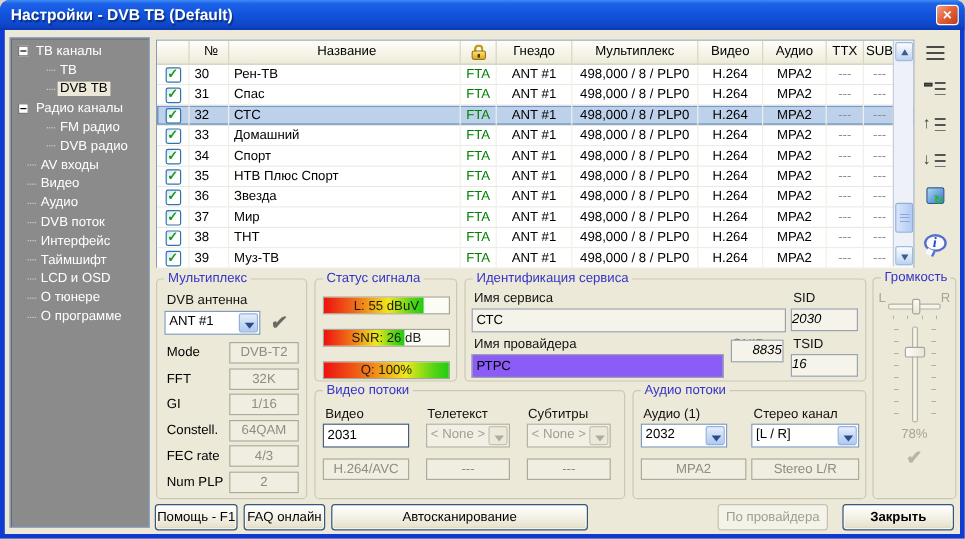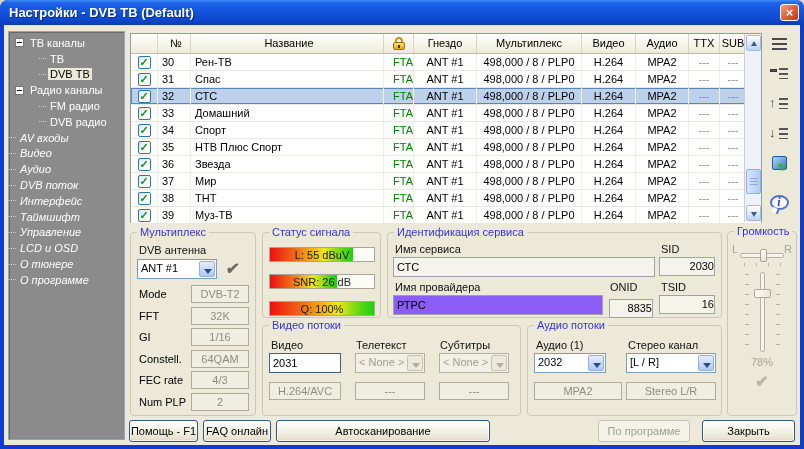--- a/index.html
+++ b/index.html
@@ -11,38 +11,38 @@
   .close-btn{position:absolute;right:5px;top:4px;width:19px;height:17px;border:1px solid #fff;border-radius:3px;
     background:linear-gradient(135deg,#f2a186 0%,#e2653c 45%,#c03a14 100%);color:#fff;font-weight:bold;font-size:13px;line-height:15px;text-align:center;cursor:pointer;}
   .client{position:absolute;left:4px;top:25px;width:796px;height:420px;background:#ece9d8;}
 
   
   .sidebar{position:absolute;left:8px;top:31px;width:117px;height:409px;background:#8b8b8b;border:1px solid #8fa5c5;box-shadow:inset 1px 1px 0 rgba(0,0,0,.25);}
   .tree{padding-top:3px;}
   .tree-row{display:flex;align-items:center;height:15.8px;color:#fff;white-space:nowrap;cursor:default;}
   .tree-row.parent{padding-left:6px;gap:4px;}
   .tree-row.child{padding-left:30px;}
-  .tree-row.item{font-style:italic;}
+  .tree-row.item{padding-left:14px;}
   .expand-box{position:relative;width:9px;height:9px;background:#fff;border:1px solid #777;flex:0 0 9px;}
   .expand-box::after{content:"";position:absolute;left:1px;top:3px;width:5px;height:1px;background:#000;}
   .tree-stub{width:7px;border-top:1px dotted #cfcfcf;margin-right:2px;flex:0 0 7px;}
   .tree-label{padding:0 2px;}
   .tree-row.selected .tree-label{background:#ece9d8;color:#000;}
 
   
   .table{position:absolute;left:130px;top:33px;width:632px;height:190px;background:#fff;border:1px solid #8d9cb3;}
   .thead{display:flex;height:20px;background:linear-gradient(180deg,#fefefa,#f3f1e2 70%,#ecead8);border-bottom:1px solid #c2bfa8;}
   .th{border-right:1px solid #d9d5bf;text-align:center;line-height:19px;overflow:hidden;}
   .t-row{display:flex;height:17px;border-bottom:1px solid #e9e8e0;background:#fff;cursor:default;}
   .t-row.selected{background:#bdd1ea;box-shadow:inset 0 0 0 1px #5b87b8;}
   .td{border-right:1px solid #f0efe7;line-height:16px;overflow:hidden;white-space:nowrap;}
   .c-check{width:27px;display:flex;align-items:center;justify-content:center;}
   .c-num{width:33px;padding-left:4px;}
   .c-name{width:193px;padding-left:4px;}
-  .c-fta{width:30px;text-align:right;color:#008000;}
+  .c-fta{width:30px;text-align:center;color:#008000;}
   .c-socket{width:63px;text-align:center;}
   .c-mux{width:105px;text-align:center;}
   .c-video{width:54px;text-align:center;}
   .c-audio{width:53px;text-align:center;}
   .c-ttx{width:31px;text-align:center;}
   .c-sub{width:26px;text-align:center;border-right:none;}
   .dash{color:#8f8f8f;}
   .cbx{width:13px;height:13px;border:1px solid #3173ad;border-radius:2px;background:linear-gradient(135deg,#d4e4f0,#ffffff 55%);
     color:#17991c;font-weight:bold;font-size:11px;line-height:11px;text-align:center;}
   .lock{position:relative;width:12px;height:13px;margin:3px auto 0;}
@@ -74,21 +74,21 @@
   .ic-info{position:relative;width:19px;height:15px;border:2px solid #5470c8;border-radius:50%;background:#fafaff;}
   .ic-info::before{content:"i";position:absolute;left:0;right:0;top:-2px;text-align:center;font-family:"Liberation Serif",serif;font-style:italic;font-weight:bold;font-size:12px;color:#2749c8;}
   .ic-info::after{content:"";position:absolute;left:0px;bottom:-5px;width:5px;height:5px;background:#fafaff;border-right:2px solid #5470c8;transform:rotate(25deg);}
 
   
   .gbox{position:absolute;border:1px solid #cbc8b8;border-radius:4px;}
   .gbox>.gtitle{position:absolute;top:-7px;left:6px;background:#ece9d8;padding:0 3px;color:#3434c8;line-height:12px;}
   .lab{position:absolute;color:#111;}
   .ro-box{position:absolute;height:18px;border:1px solid #aeab9b;background:#f0eee1;color:#8e8c80;text-align:center;line-height:16px;}
   .ed-box{position:absolute;height:19px;border:1px solid #9aa3ae;background:#f6f4ea;line-height:17px;padding-left:4px;}
-  .ed-box.center{text-align:right;padding-left:0;}
+  .ed-box.center{text-align:left;padding-left:0;font-style:italic;}
   .combo{position:absolute;height:20px;border:1px solid #7f9db9;background:#fff;}
   .combo .ct{position:absolute;left:3px;top:2px;right:18px;overflow:hidden;white-space:nowrap;}
   .combo .cbtn{position:absolute;right:1px;top:1px;bottom:1px;width:16px;border:1px solid #95aede;border-radius:2px;
     background:linear-gradient(180deg,#e6eefc,#c6d9f6 55%,#b0caf2);}
   .combo .cbtn::after{content:"";position:absolute;left:4px;top:7px;border-left:4px solid transparent;border-right:4px solid transparent;border-top:5px solid #2c4a8c;}
   .combo.disabled{border-color:#b5b2a2;background:#f2f0e5;color:#a09e92;}
   .combo.disabled .cbtn{border-color:#c5c2b2;background:#ece9da;}
   .combo.disabled .cbtn::after{border-top-color:#b0aca0;}
   .checkmark{position:absolute;font-size:16px;font-weight:bold;color:#6a6a60;transform:skewX(-8deg);}
   .checkmark.dim{color:#b8b5a6;}
@@ -176,24 +176,20 @@
         <div class="tree-row item">
           <span class="tree-stub"></span>
           <span class="tree-label">Интерфейс</span>
         </div>
         <div class="tree-row item">
           <span class="tree-stub"></span>
           <span class="tree-label">Таймшифт</span>
         </div>
         <div class="tree-row item">
           <span class="tree-stub"></span>
-          <span class="tree-label">Управление</span>
-        </div>
-        <div class="tree-row item">
-          <span class="tree-stub"></span>
           <span class="tree-label">LCD и OSD</span>
         </div>
         <div class="tree-row item">
           <span class="tree-stub"></span>
           <span class="tree-label">О тюнере</span>
         </div>
         <div class="tree-row item">
           <span class="tree-stub"></span>
           <span class="tree-label">О программе</span>
         </div>
@@ -452,21 +448,21 @@
   <div class="gbox" style="left:387px;top:232px;width:335px;height:86px;">
     <span class="gtitle">Идентификация сервиса</span>
     <span class="lab" style="left:7px;top:10px;">Имя сервиса</span>
     <span class="lab" style="left:273px;top:10px;">SID</span>
     <input class="pid ed-box" style="left: 5px; top: 24px; width: 262px; border: 1px solid rgb(154, 163, 174); background: rgb(246, 244, 234);" value="СТС">
     <div class="ed-box center" style="left:271px;top:24px;width:56px;">2030</div>
     <span class="lab" style="left:7px;top:48px;">Имя провайдера</span>
     <span class="lab" style="left:222px;top:48px;">ONID</span>
     <span class="lab" style="left:273px;top:48px;">TSID</span>
     <input class="pid ed-box" style="left: 5px; top: 62px; width: 210px; border: 1px solid rgb(154, 163, 174); background: #8b5cf6;" value="РТРС">
-    <div class="ed-box center" style="left:221px;top:66px;width:44px;">8835</div>
+    <div class="ed-box center" style="left:221px;top:50px;width:44px;padding-left:17px;">8835</div>
     <div class="ed-box center" style="left:271px;top:62px;width:56px;">16</div>
   </div>
 
   <div class="gbox" style="left:262px;top:325px;width:259px;height:91px;">
     <span class="gtitle">Видео потоки</span>
     <span class="lab" style="left:8px;top:13px;">Видео</span>
     <span class="lab" style="left:93px;top:13px;">Телетекст</span>
     <span class="lab" style="left:177px;top:13px;">Субтитры</span>
     <input class="pid" style="left: 6px; top: 27px; width: 72px;" value="2031">
     <div class="combo disabled" style="left:92px;top:27px;width:70px;">
@@ -511,15 +507,15 @@
     <div class="v-track">
         <div class="v-thumb" style="top: 16px;"></div>
       </div>
     <div class="vol-pct">78%</div>
     <div class="vol-check"><span class="checkmark dim" style="position:static;">✔</span></div>
   </div>
 
   <div class="btn" style="left:129px;width:69px;">Помощь - F1</div>
   <div class="btn" style="left:203px;width:68px;">FAQ онлайн</div>
   <div class="btn" style="left:276px;width:214px;">Автосканирование</div>
-  <div class="btn disabled" style="left:598px;width:92px;">По программе</div>
-  <div class="btn" style="left:702px;width:93px;">Закрыть</div>
+  <div class="btn disabled" style="left:598px;width:92px;">По провайдера</div>
+  <div class="btn" style="left:702px;width:93px;font-weight:bold;">Закрыть</div>
 </div>
 
 </body></html>

